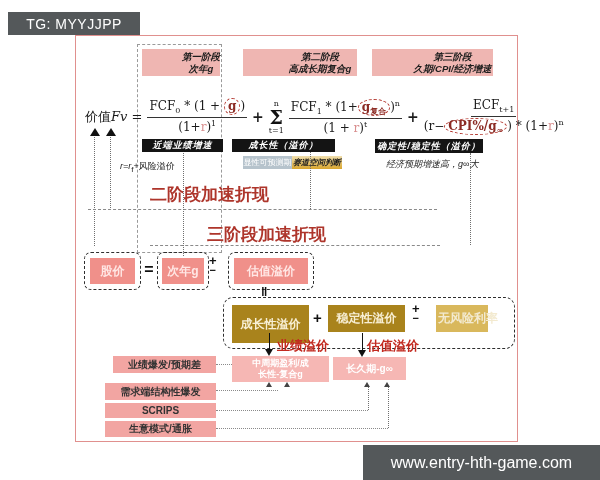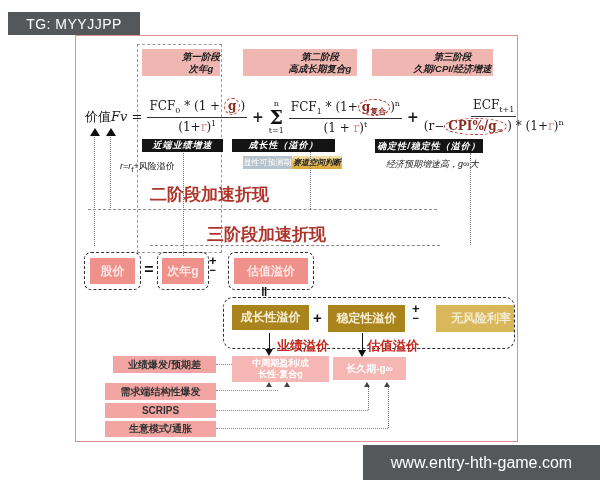--- a/index.html
+++ b/index.html
@@ -168,28 +168,28 @@
   <div class="abs pink-box" style="left:162px;top:258px;width:42px;height:26px;">次年g</div>
   <div class="abs pm" style="left:209px;top:256px;">
     <span class="pm-p">+</span>
     <span class="pm-m">−</span>
   </div>
   <div class="abs pink-wrap" style="left:228px;top:252px;width:86px;height:38px;"></div>
   <div class="abs pink-box" style="left:234px;top:258px;width:74px;height:26px;">估值溢价</div>
   <div class="abs sym" style="left:261px;top:284px;font-size:13px;">‖</div>
 
   <div class="abs" id="gold-rect" style="left:223px;top:297px;width:292px;height:52px;"></div>
-  <div class="abs gold-box" style="left:232px;top:305px;width:77px;height:25px;">成长性溢价</div>
+  <div class="abs gold-box" style="left:232px;top:305px;width:77px;height:38px;">成长性溢价</div>
   <div class="abs sym" style="left:313px;top:309px;font-size:15px;">+</div>
   <div class="abs gold-box" style="left:328px;top:305px;width:77px;height:27px;">稳定性溢价</div>
   <div class="abs pm" style="left:412px;top:304px;">
     <span class="pm-p">+</span>
     <span class="pm-m">−</span>
   </div>
-  <div class="abs gold-box light" style="left:436px;top:305px;width:78px;height:27px;padding-left:12px;">无风险利率</div>
+  <div class="abs gold-box light" style="left:436px;top:305px;width:52px;height:27px;padding-left:12px;">无风险利率</div>
 
   <div class="abs stem" style="left:269px;top:333px;height:16px;"></div>
   <div class="abs tri-down" style="left:265px;top:349px;"></div>
   <div class="abs red-label-sm" style="left:277px;top:337px;">业绩溢价</div>
   <div class="abs stem" style="left:362px;top:333px;height:17px;"></div>
   <div class="abs tri-down" style="left:358px;top:350px;"></div>
   <div class="abs red-label-sm" style="left:367px;top:337px;">估值溢价</div>
 
   <div class="abs drv" style="left:113px;top:356px;width:103px;height:17px;">业绩爆发/预期差</div>
   <div class="abs drv" style="left:105px;top:383px;width:111px;height:17px;">需求端结构性爆发</div>

